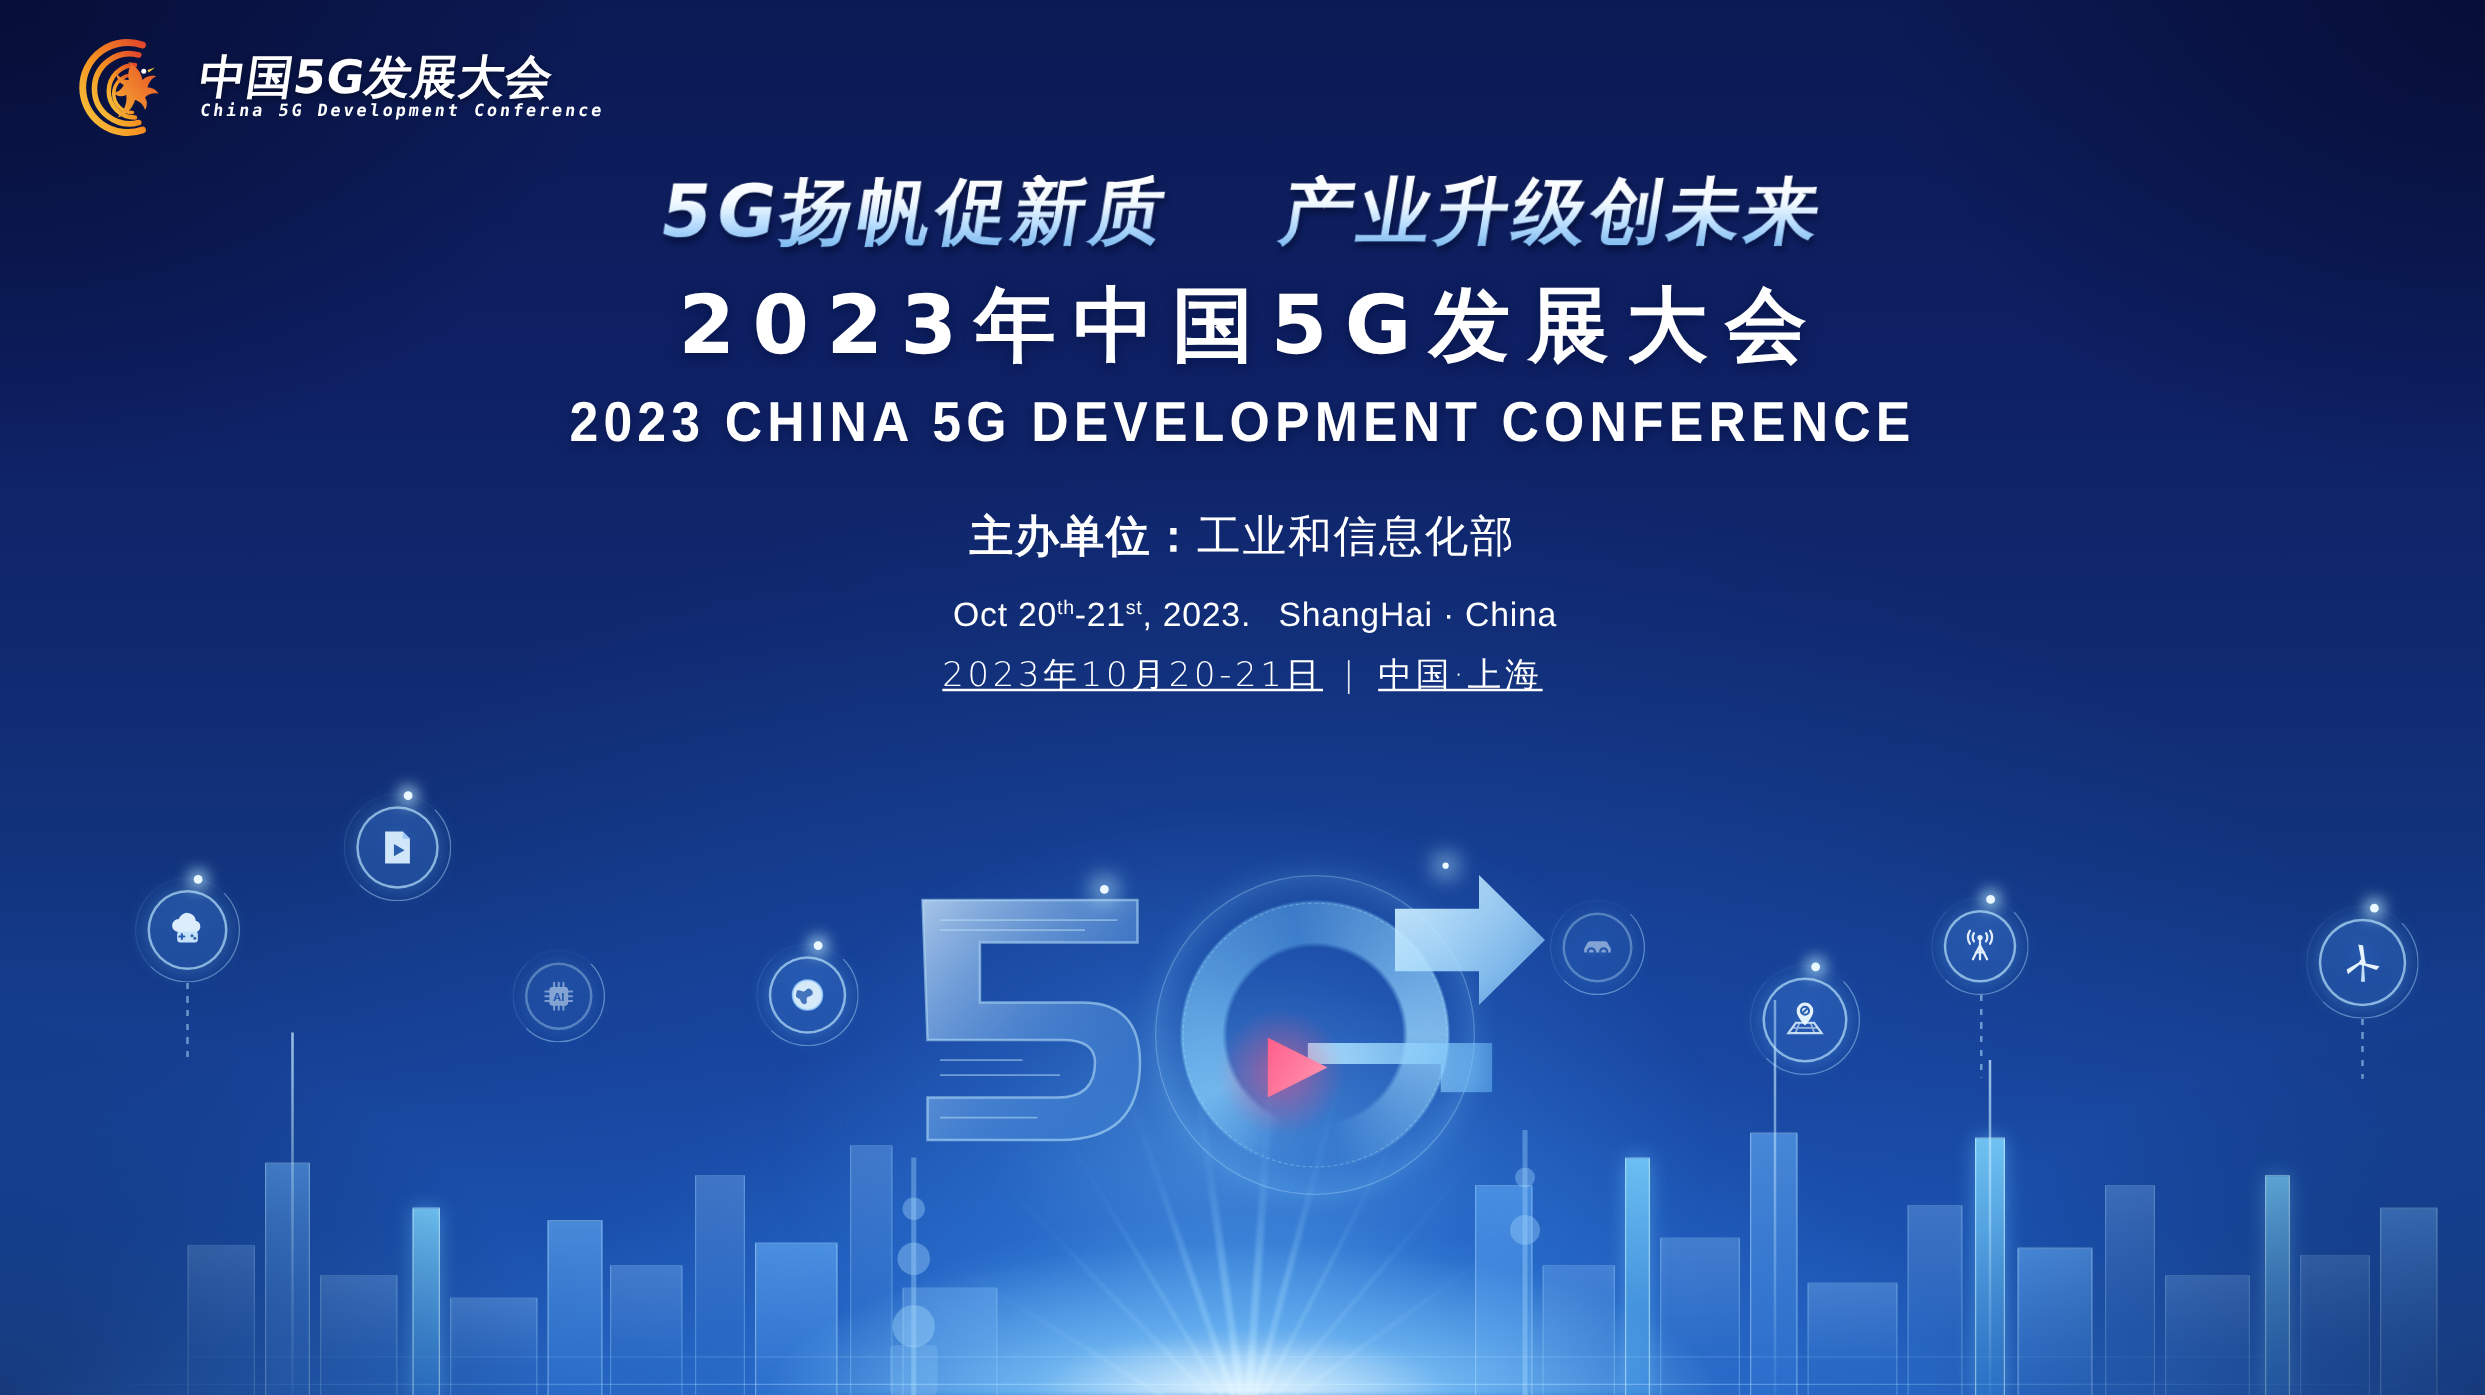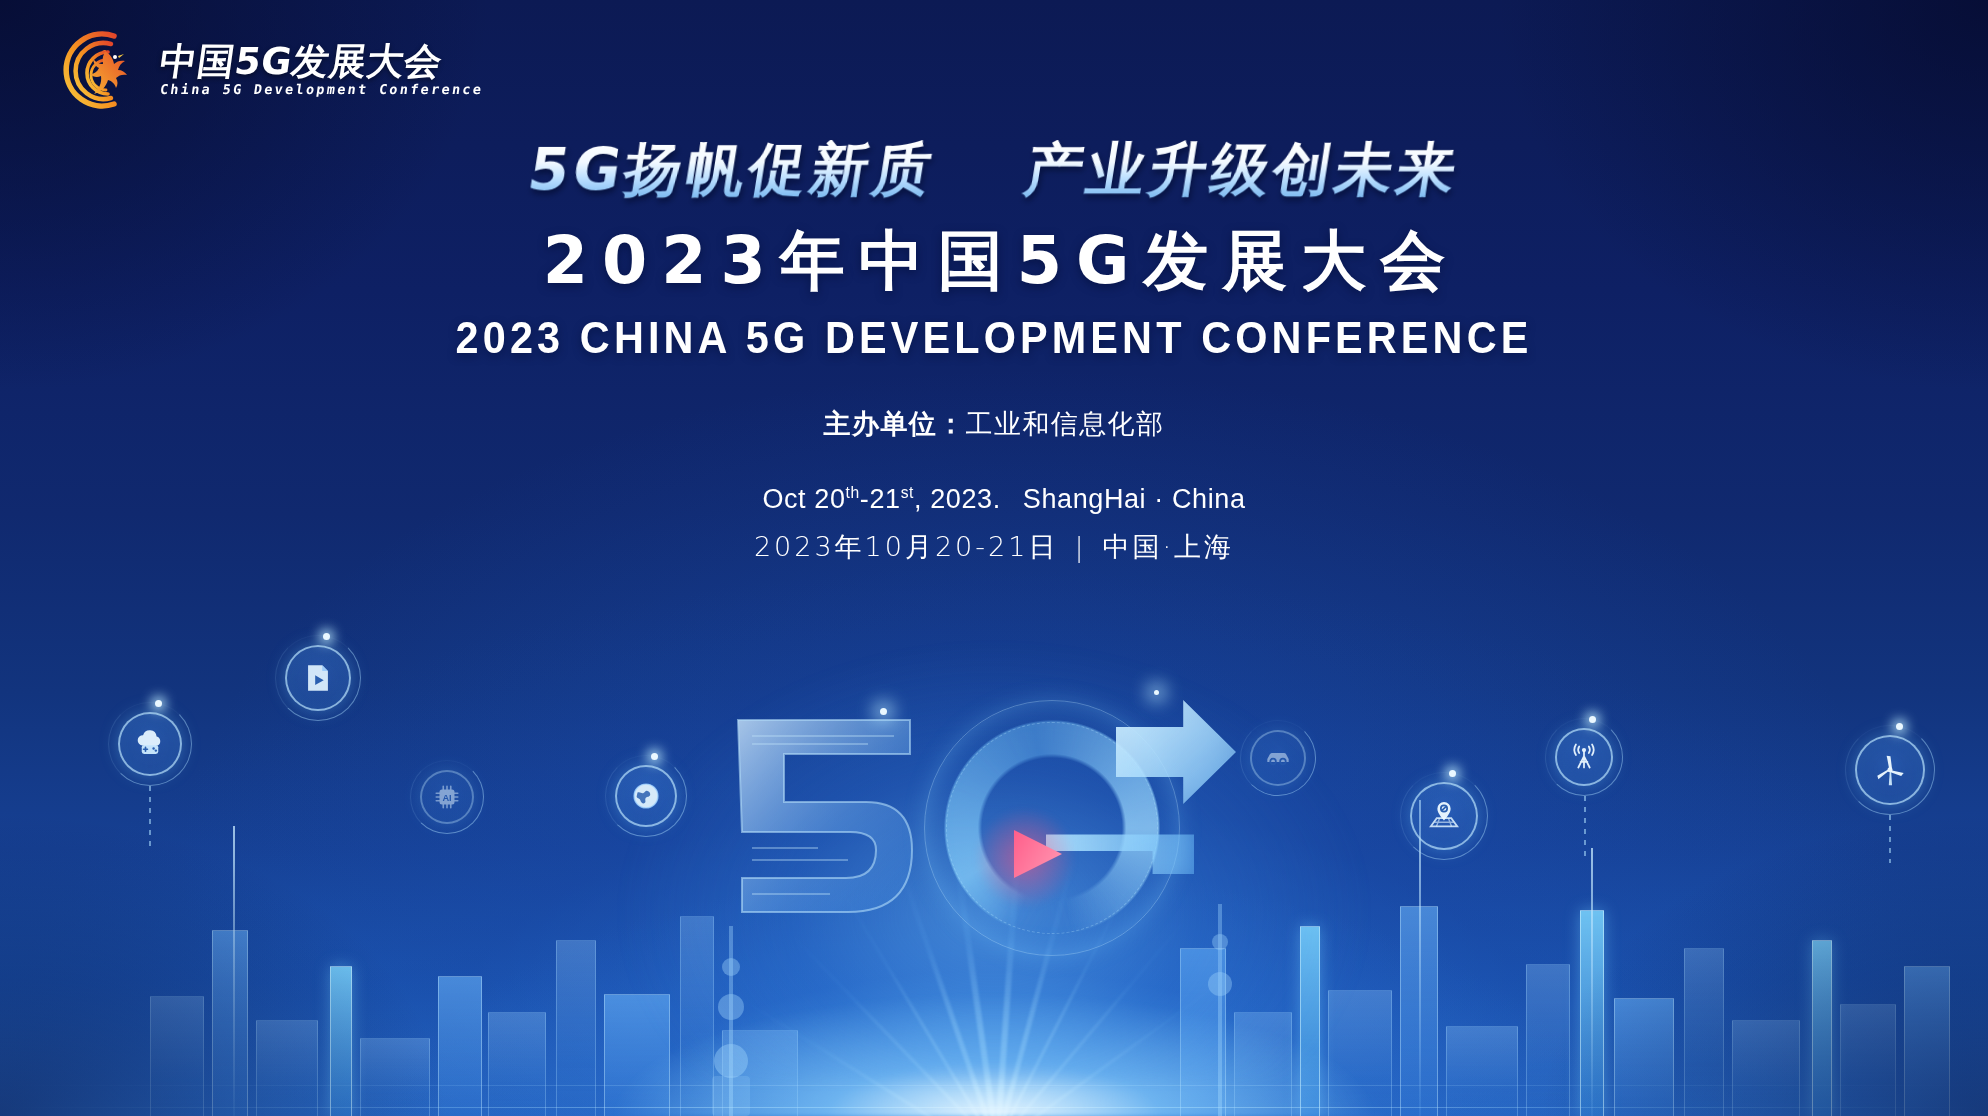--- a/index.html
+++ b/index.html
@@ -87,35 +87,35 @@
     text-shadow:0 3px 10px rgba(4,14,55,.6);
   }
   .title-en{
     margin-top:16px;
     font-size:45px; font-weight:bold; color:#ffffff; letter-spacing:4.5px;
     font-family:"Liberation Sans","DejaVu Sans",sans-serif;
     transform:scaleX(.92); transform-origin:center;
     text-shadow:0 3px 9px rgba(4,14,55,.55);
   }
   .host{
-    margin-top:42px; font-size:27px; color:#ffffff; letter-spacing:1.4px;
+    margin-top:42px; font-size:35px; color:#ffffff; letter-spacing:1.4px;
     font-family:"DejaVu Sans","Liberation Sans",sans-serif;
   }
   .host b{ font-weight:bold; }
   .host span.val{ font-weight:normal; }
 
   .date-en{
-    margin-top:42px; font-size:27px; color:#ffffff; letter-spacing:.6px;
+    margin-top:24px; font-size:27px; color:#ffffff; letter-spacing:.6px;
     font-family:"Liberation Sans","DejaVu Sans",sans-serif; font-weight:300;padding-left:20px;
   }
   .date-en sup{ font-size:.58em; vertical-align:super; }
   .date-en .sep{ display:inline-block; width:22px; }
   .date-cn{
     margin-top:14px; font-size:27px; color:#ffffff; letter-spacing:3px;
-    font-family:"DejaVu Sans","Liberation Sans",sans-serif; font-weight:300;
+    font-family:"DejaVu Sans","Liberation Sans",sans-serif; font-weight:300;text-decoration:underline;
   }
   .date-cn .bar{ display:inline-block; padding:0 16px; opacity:.9; }
 
   
   #hero{ position:absolute; left:50%; top:672px; transform:translateX(-50%); width:620px; height:340px; }
   .hero-glow{
     position:absolute; left:50%; top:50%; width:760px; height:440px;
     transform:translate(-50%,-46%);
     background:radial-gradient(ellipse at 50% 62%, rgba(120,200,255,.40) 0%, rgba(60,140,230,.20) 38%, rgba(0,0,0,0) 70%);
     filter:blur(6px);

